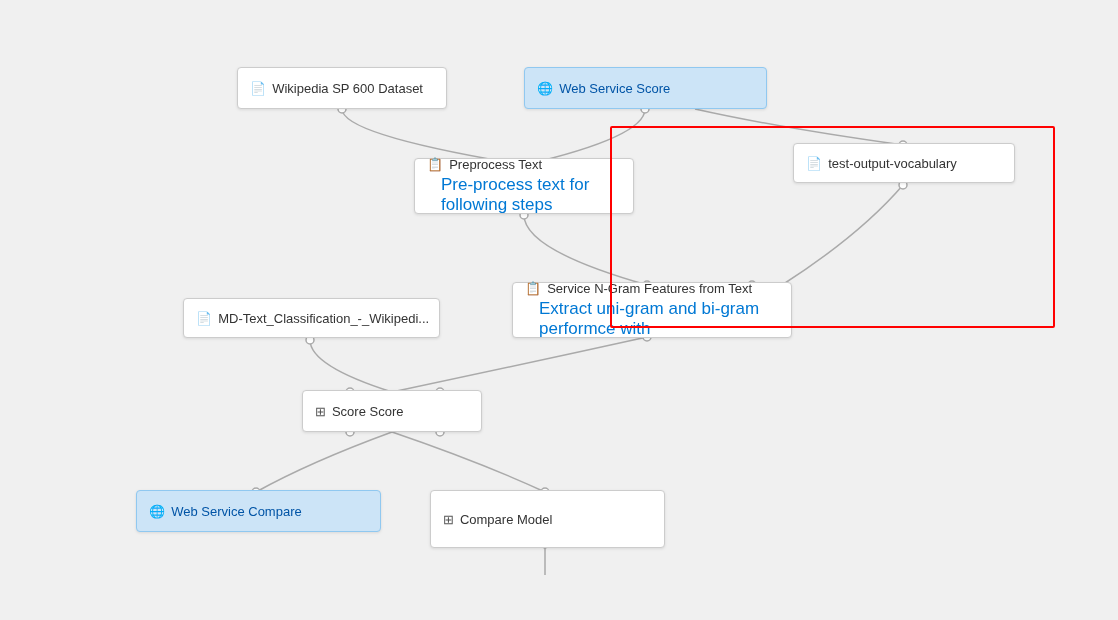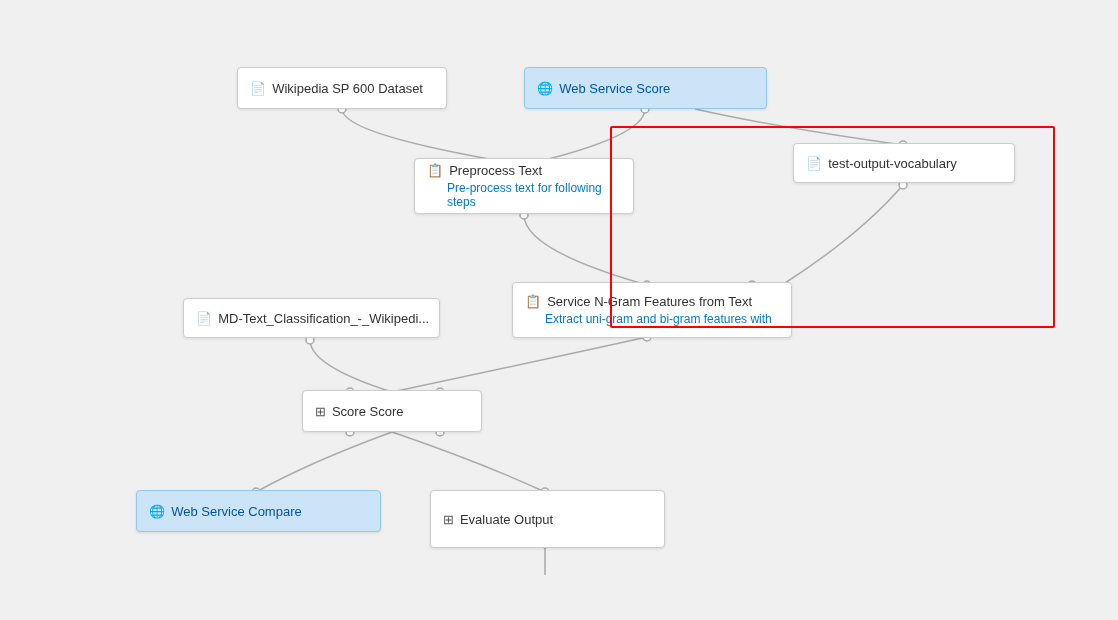--- a/index.html
+++ b/index.html
@@ -31,24 +31,24 @@
     .node-title {
       display: flex;
       align-items: center;
       gap: 6px;
       font-size: 13px;
       font-weight: 500;
       color: #333;
       white-space: nowrap;
     }
     .node-subtitle {
-      font-size: 12px;
+      font-size: 17px;
       color: #0078d4;
       margin-top: 3px;
-      margin-left: 20px;
+      margin-left: 14px;
     }
     .node-blue {
       background: #cce4f7;
       border-color: #90c8f0;
     }
     .node-blue .node-title {
       color: #0054a6;
     }
     .node-icon {
       font-size: 13px;
@@ -161,21 +161,21 @@
       <span class="node-icon">📄</span>
       <span>test-output-vocabulary</span>
     </div>
   </div>
 
   <div class="node" style="left:512px; top:282px; width:280px; height:56px;">
     <div class="node-title">
       <span class="node-icon">📋</span>
       <span>Service N-Gram Features from Text</span>
     </div>
-    <div class="node-subtitle">Extract uni-gram and bi-gram features with</div>
+    <div class="node-subtitle">Extract uni-gram and bi-gram performce with</div>
   </div>
 
   <div class="node" style="left:183px; top:298px; width:257px; height:40px;">
     <div class="node-title">
       <span class="node-icon">📄</span>
       <span>MD-Text_Classification_-_Wikipedi...</span>
     </div>
   </div>
 
   <div class="node" style="left:302px; top:390px; width:180px; height:42px;">
@@ -188,19 +188,19 @@
   <div class="node node-blue" style="left:136px; top:490px; width:245px; height:42px;">
     <div class="node-title">
       <span class="node-icon">🌐</span>
       <span>Web Service Compare</span>
     </div>
   </div>
 
   <div class="node" style="left:430px; top:490px; width:235px; height:58px;">
     <div class="node-title">
       <span class="node-icon">⊞</span>
-      <span>Evaluate Output</span>
+      <span>Compare Model</span>
     </div>
   </div>
 
   <div class="red-box" style="left:610px; top:126px; width:445px; height:202px;"></div>
 
 </div>
 
 </body></html>

